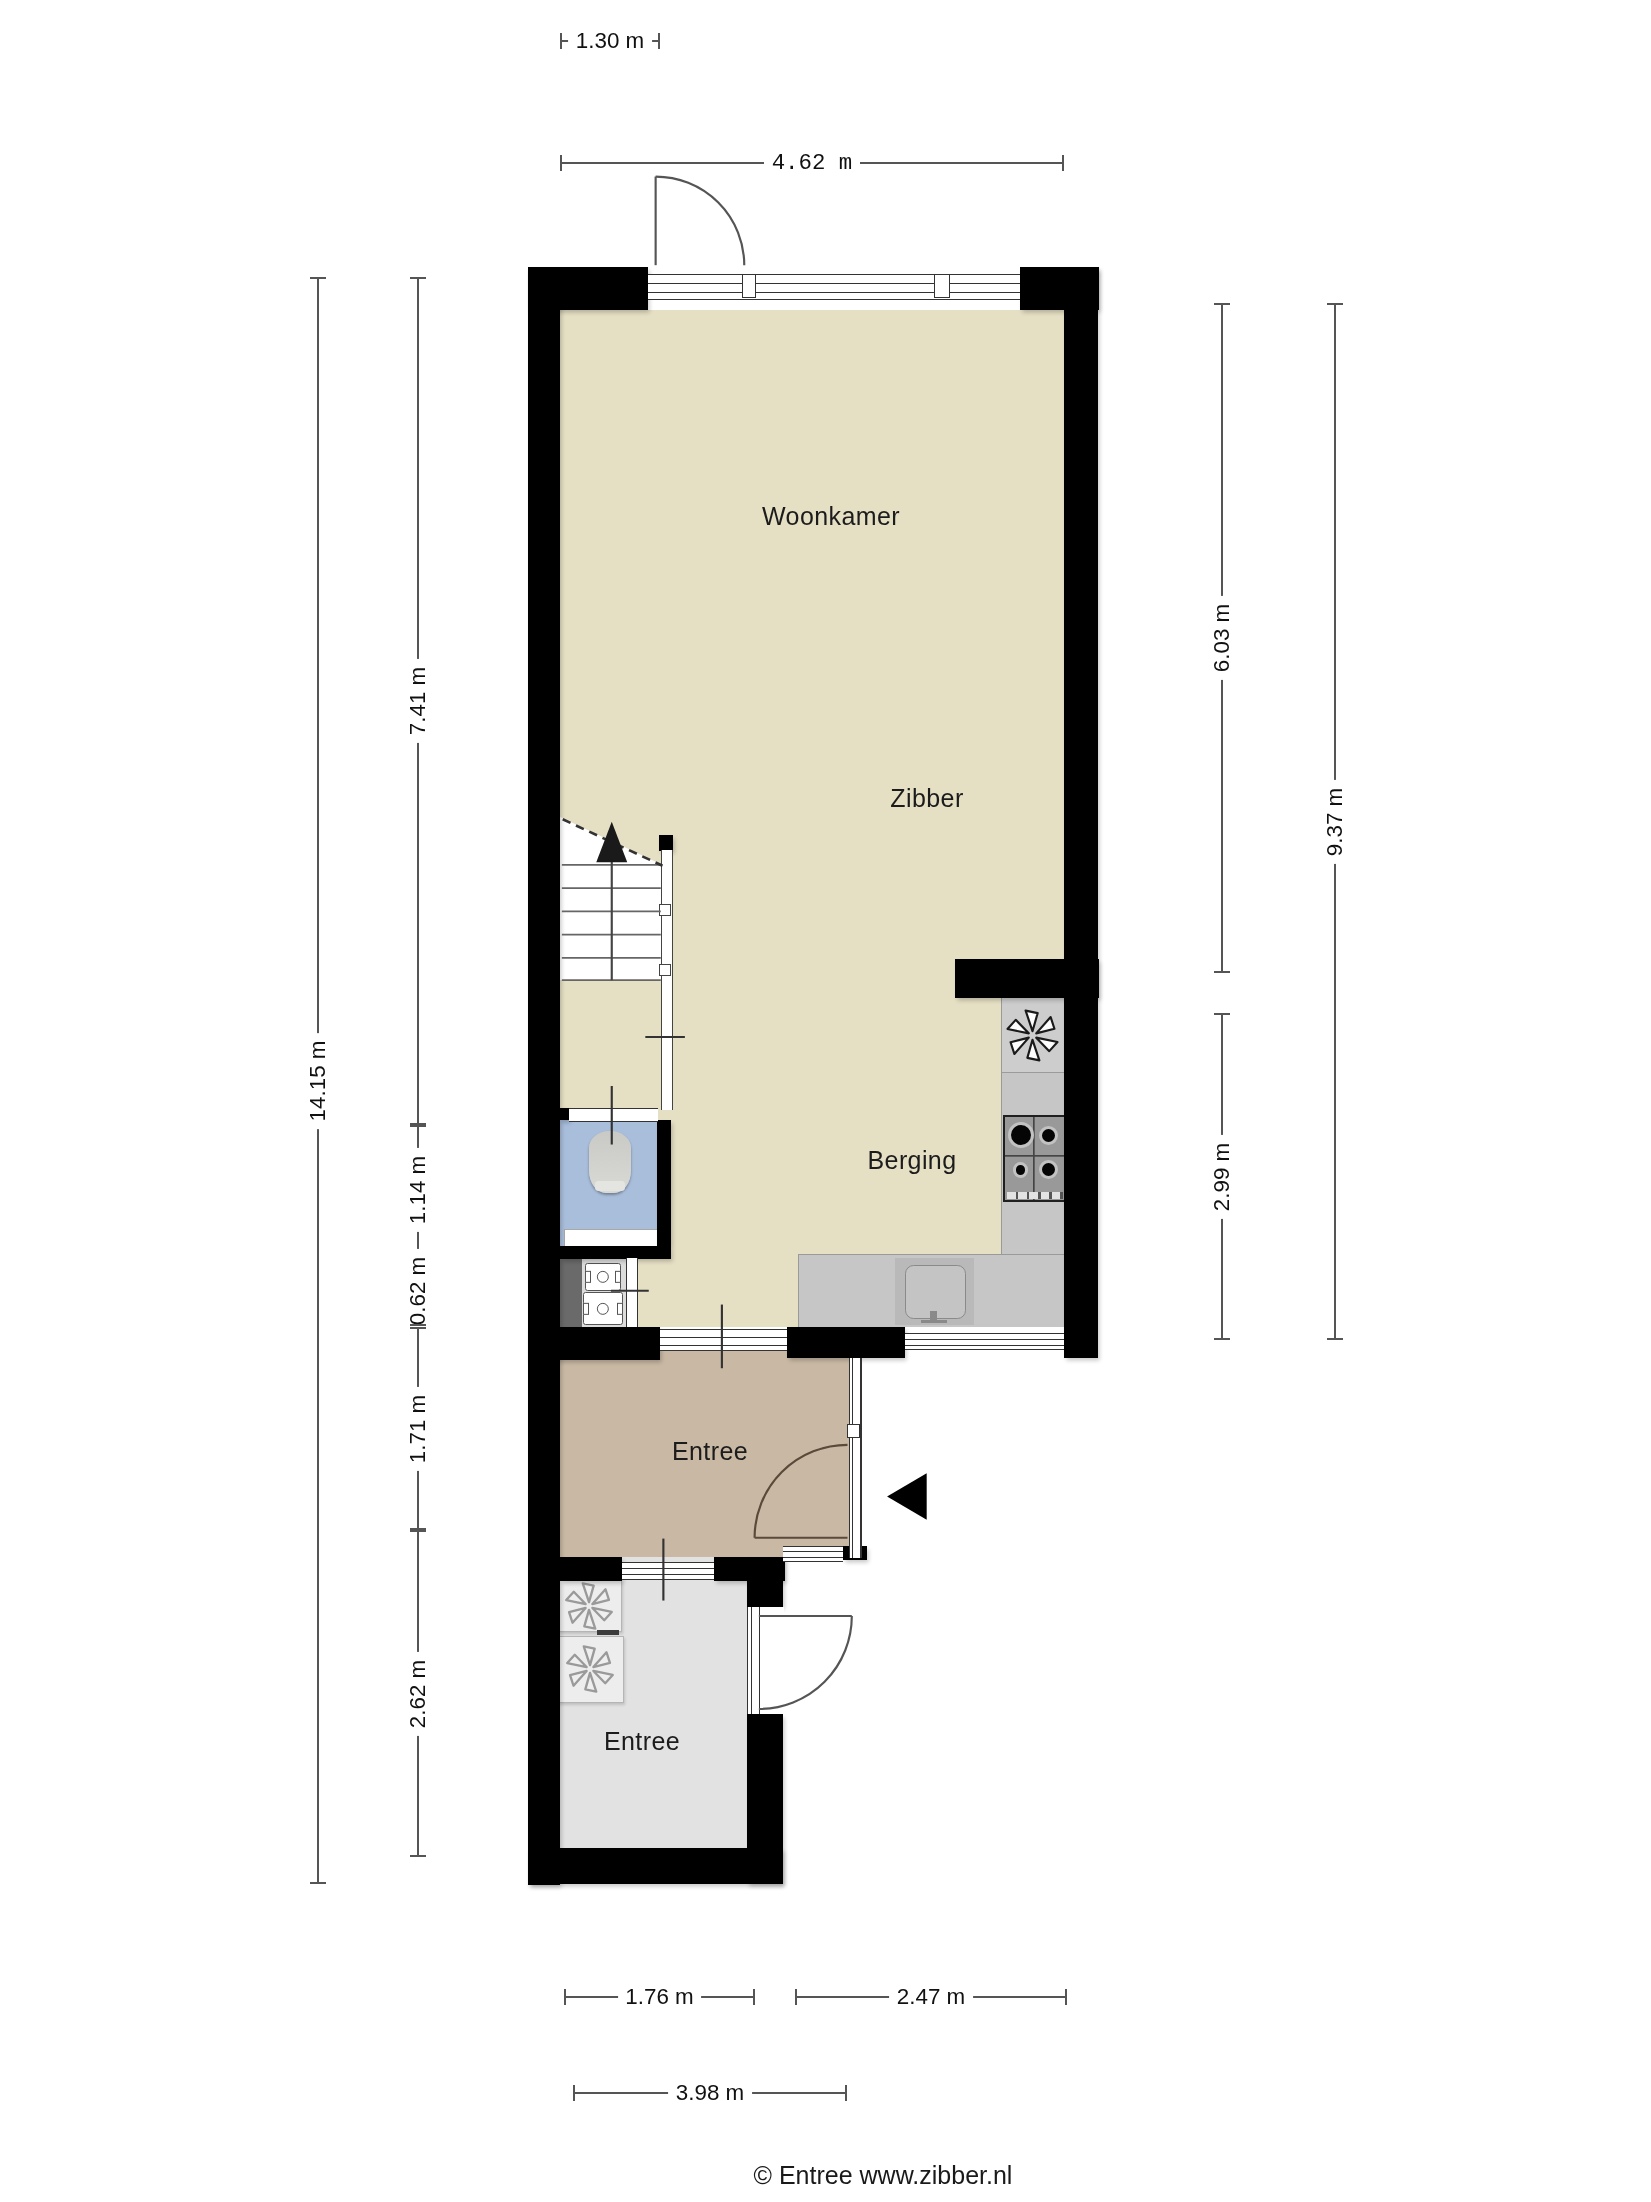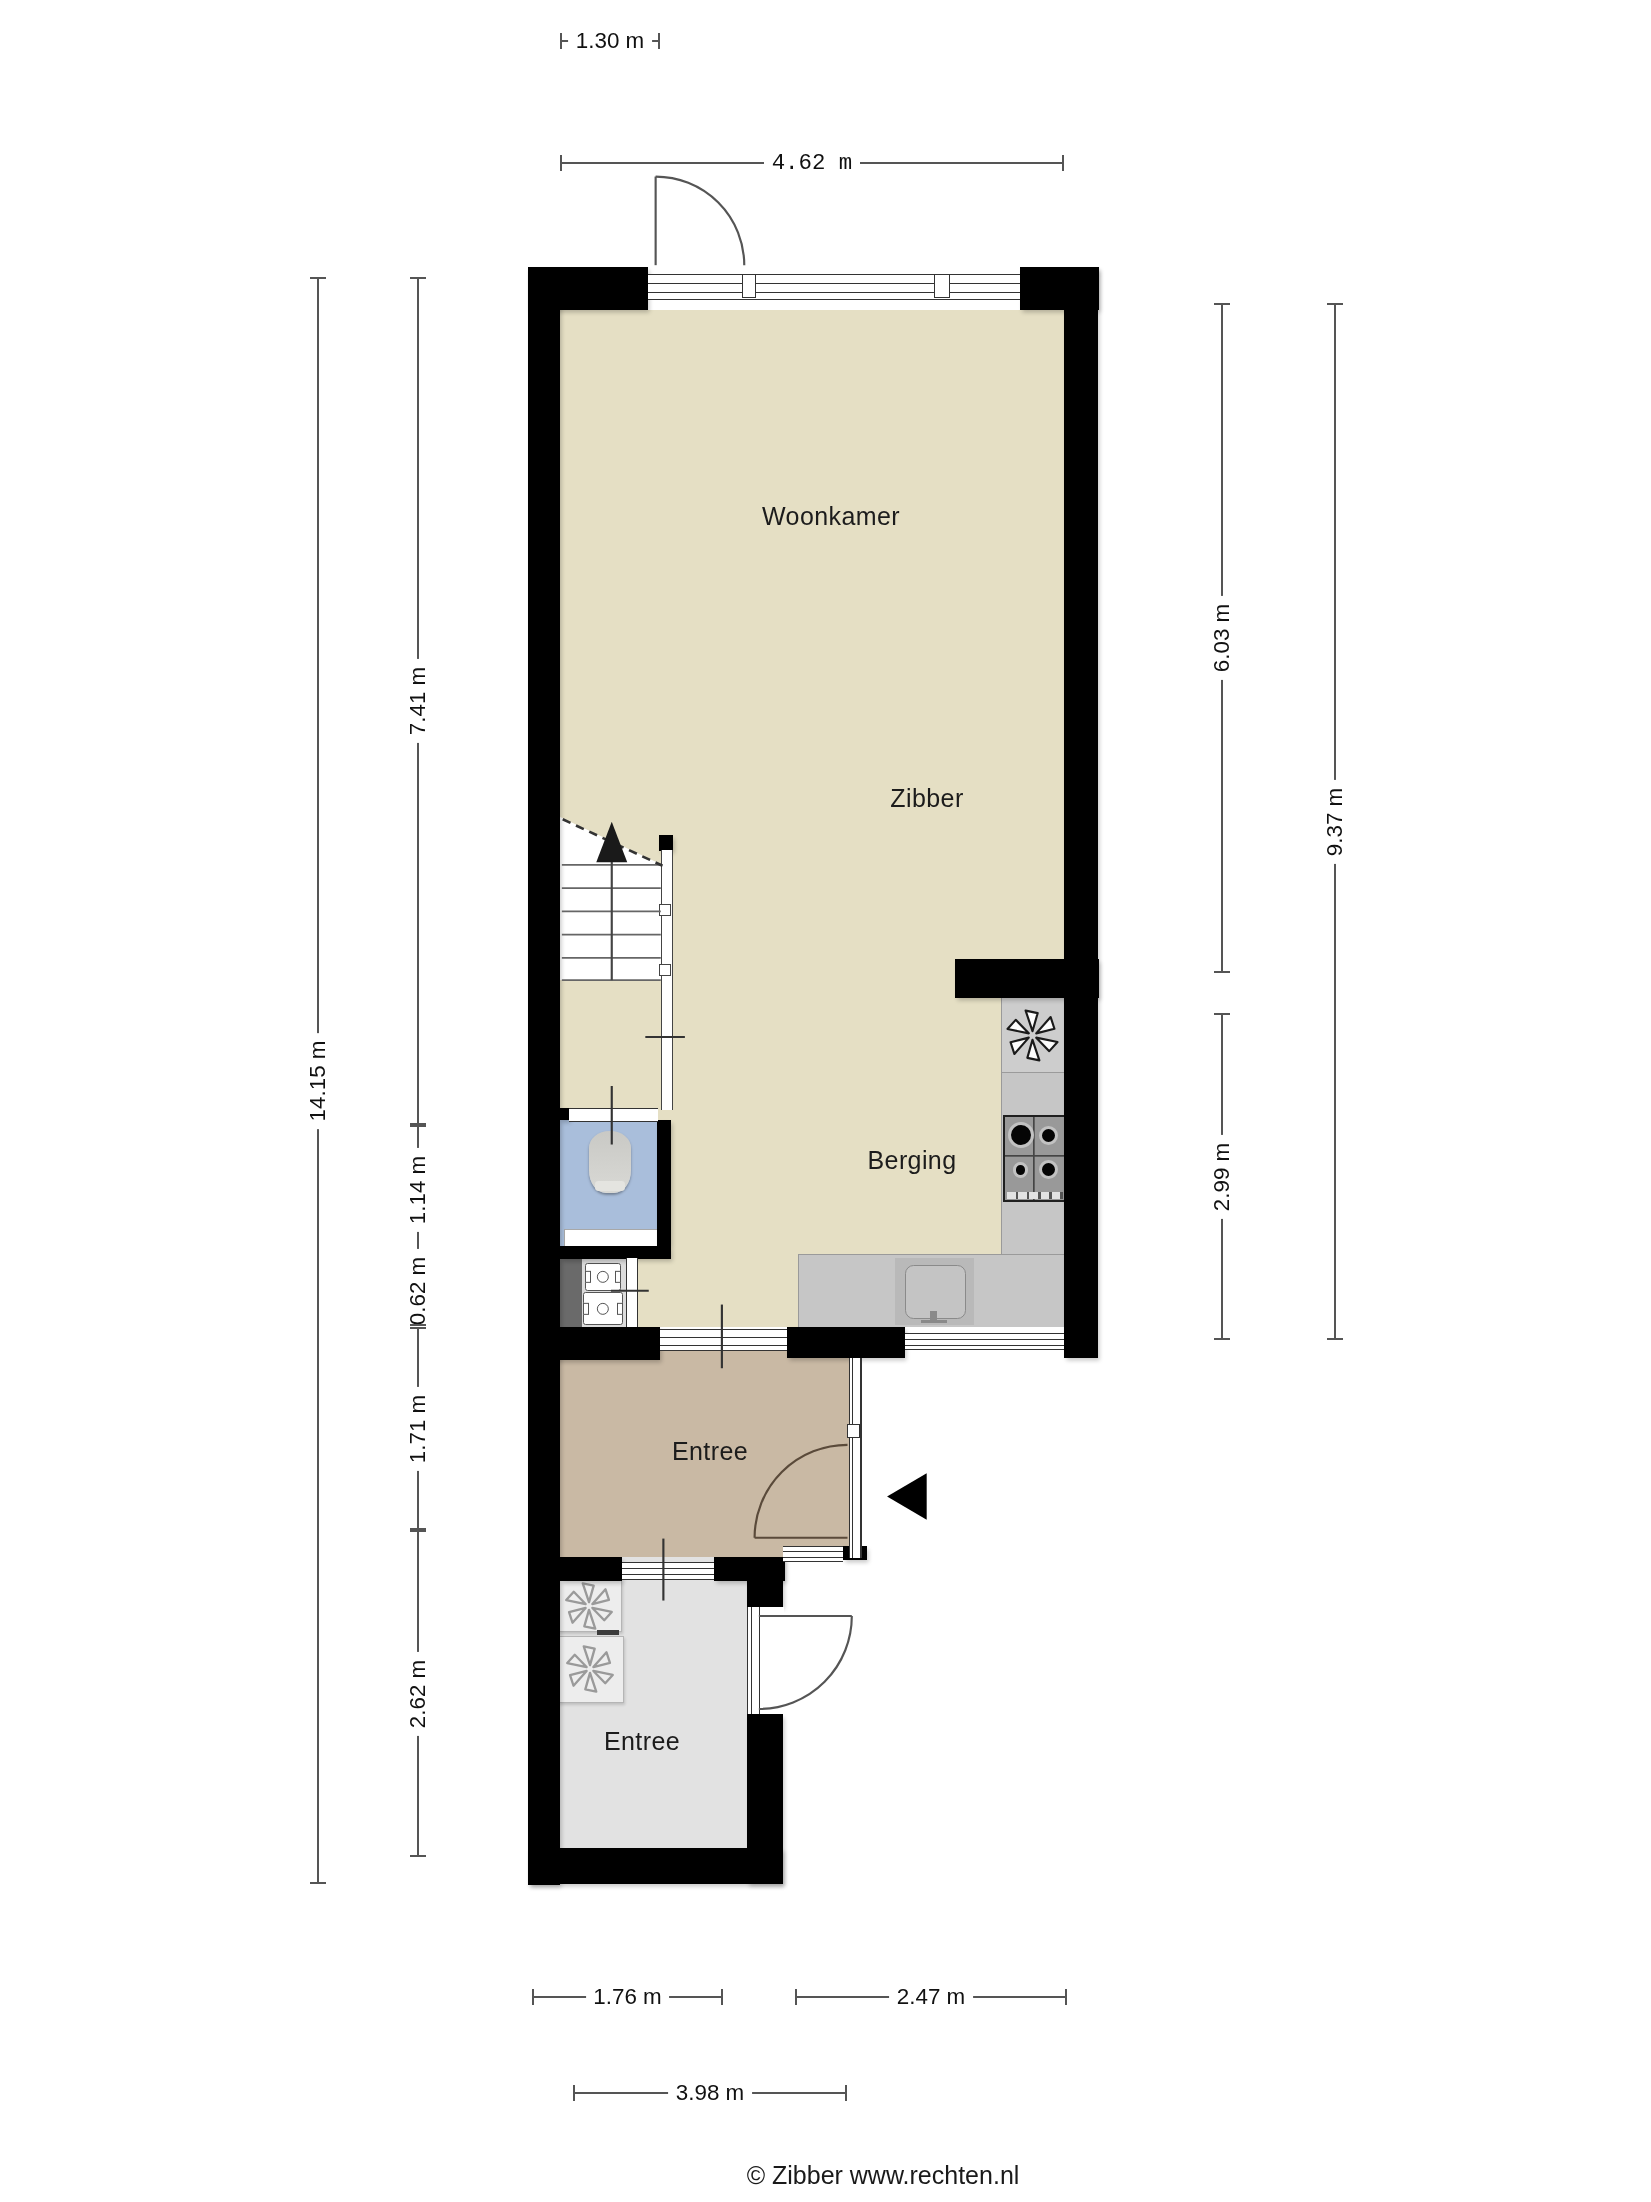--- a/index.html
+++ b/index.html
@@ -256,26 +256,26 @@
   <div class="vdim z10" style="left:1221px;top:303px;height:670px;">
     <span class="dlabel">6.03 m</span>
   </div>
   <div class="vdim z10" style="left:1221px;top:1013px;height:327px;">
     <span class="dlabel">2.99 m</span>
   </div>
   <div class="vdim z10" style="left:1334px;top:303px;height:1037px;">
     <span class="dlabel">9.37 m</span>
   </div>
 
-  <div class="hdim z10" style="left:532px;top:1996px;width:191px;">
+  <div class="hdim z10" style="left:564px;top:1996px;width:191px;">
     <span class="dlabel">1.76 m</span>
   </div>
   <div class="hdim z10" style="left:795px;top:1996px;width:272px;">
     <span class="dlabel">2.47 m</span>
   </div>
   <div class="hdim z10" style="left:573px;top:2092px;width:274px;">
     <span class="dlabel">3.98 m</span>
   </div>
 
-  <div class="footer z10" style="top:2161px;">© Zibber www.rechten.nl</div>
+  <div class="footer z10" style="top:2161px;">© Entree www.zibber.nl</div>
 
 </div>
 
 
 </body></html>

